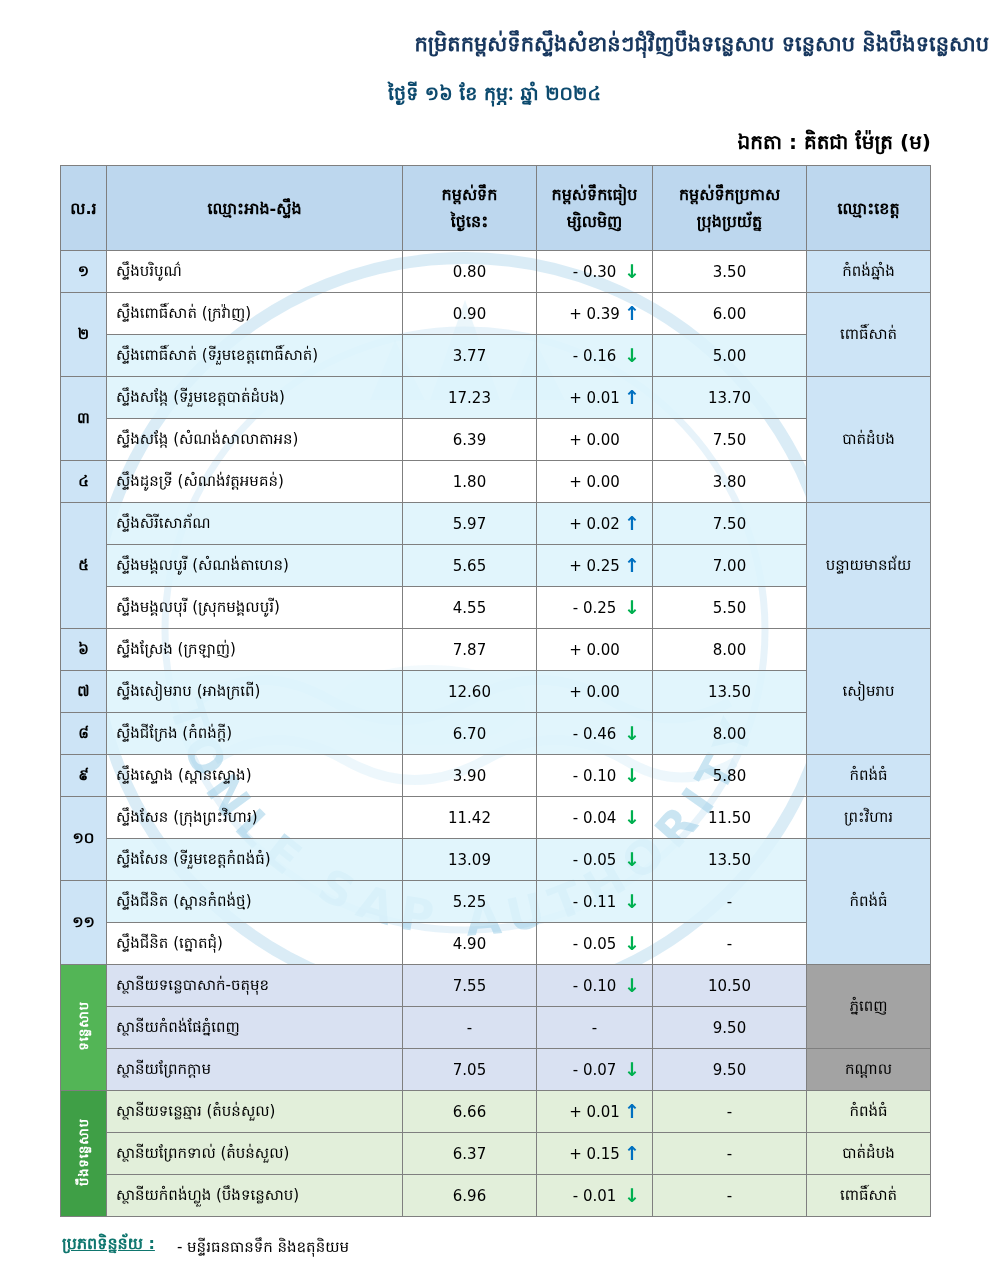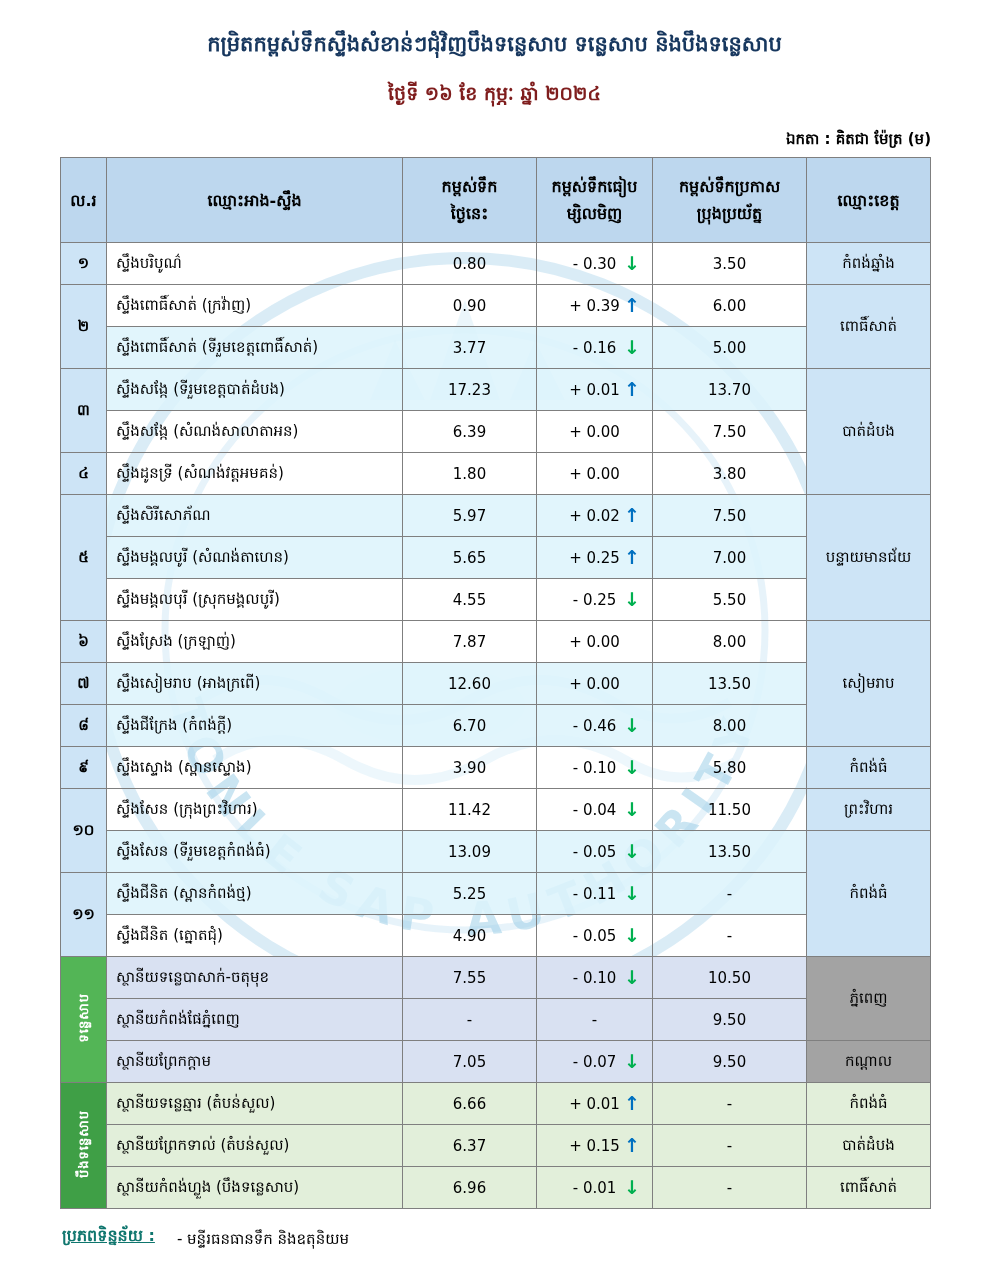--- a/index.html
+++ b/index.html
@@ -16,39 +16,39 @@
     left: 0; top: 0;
     width: 989px; height: 1280px;
     z-index: 0;
     pointer-events: none;
   }
   .content { position: relative; z-index: 1; }
 
   .title {
     margin: 0;
     padding-top: 30px;
-    text-align: center;
+    text-align: right;
     color: #17375E;
     font-size: 21px;
     font-weight: bold;
     line-height: 1.4;
   }
   .date-line {
     margin: 0;
     padding-top: 22px;
     text-align: center;
-    color: #7f1d1d;
+    color: #0c4a6e;
     font-size: 19px;
     font-weight: bold;
   }
   .unit-line {
     padding: 20px 58px 6px 0;
     text-align: right;
     color: #000;
-    font-size: 15px;
+    font-size: 20px;
     font-weight: bold;
   }
 
   table.wl {
     margin-left: 60px;
     width: 870px;
     border-collapse: collapse;
     table-layout: fixed;
     font-size: 15px;
   }

